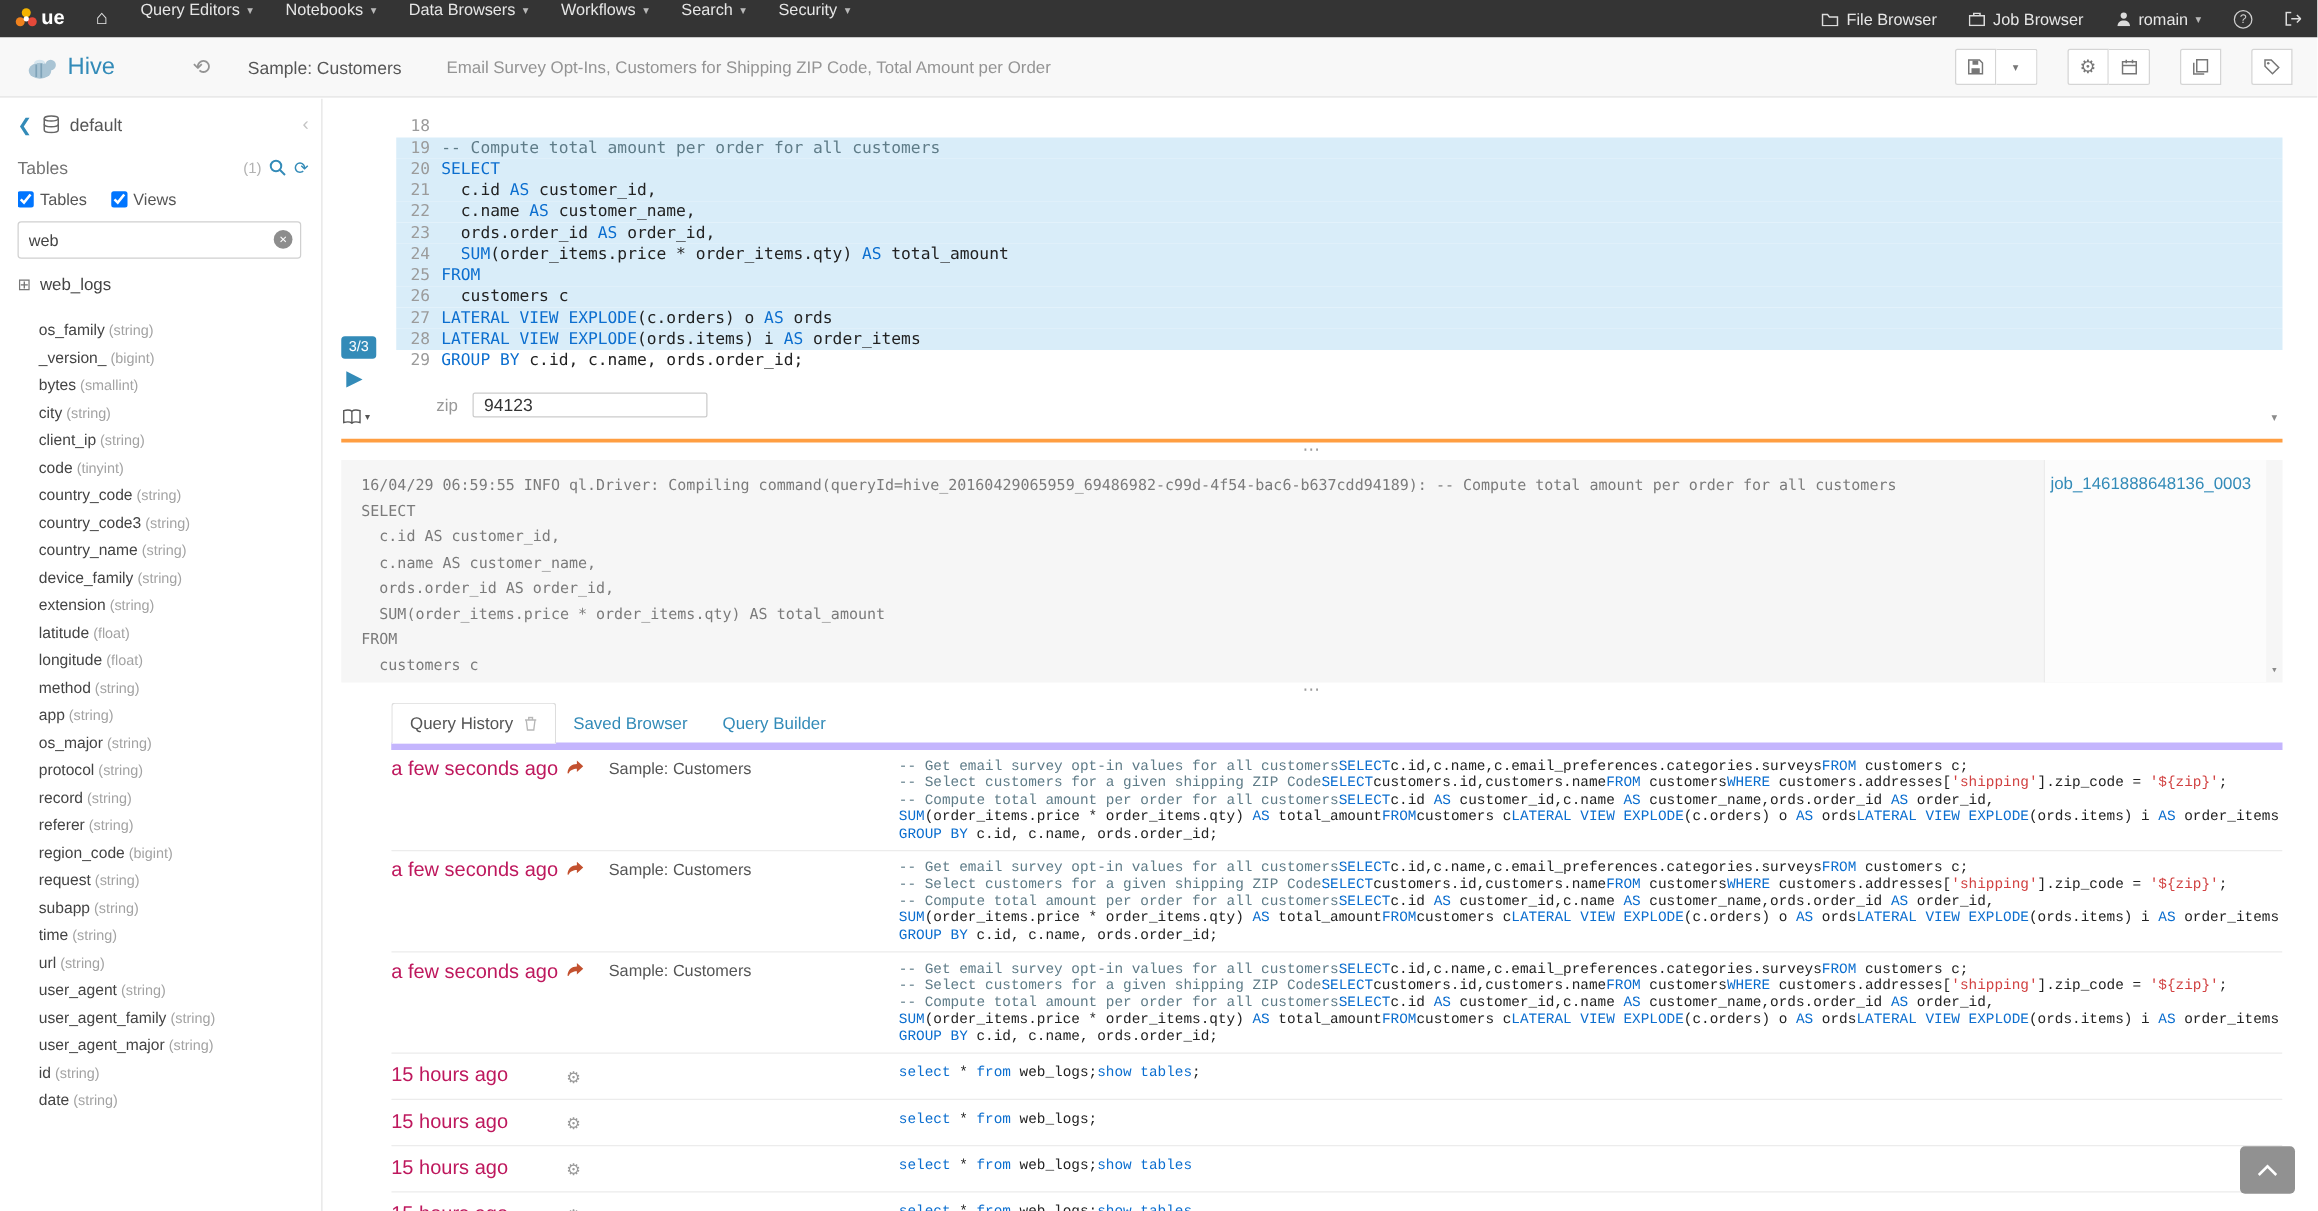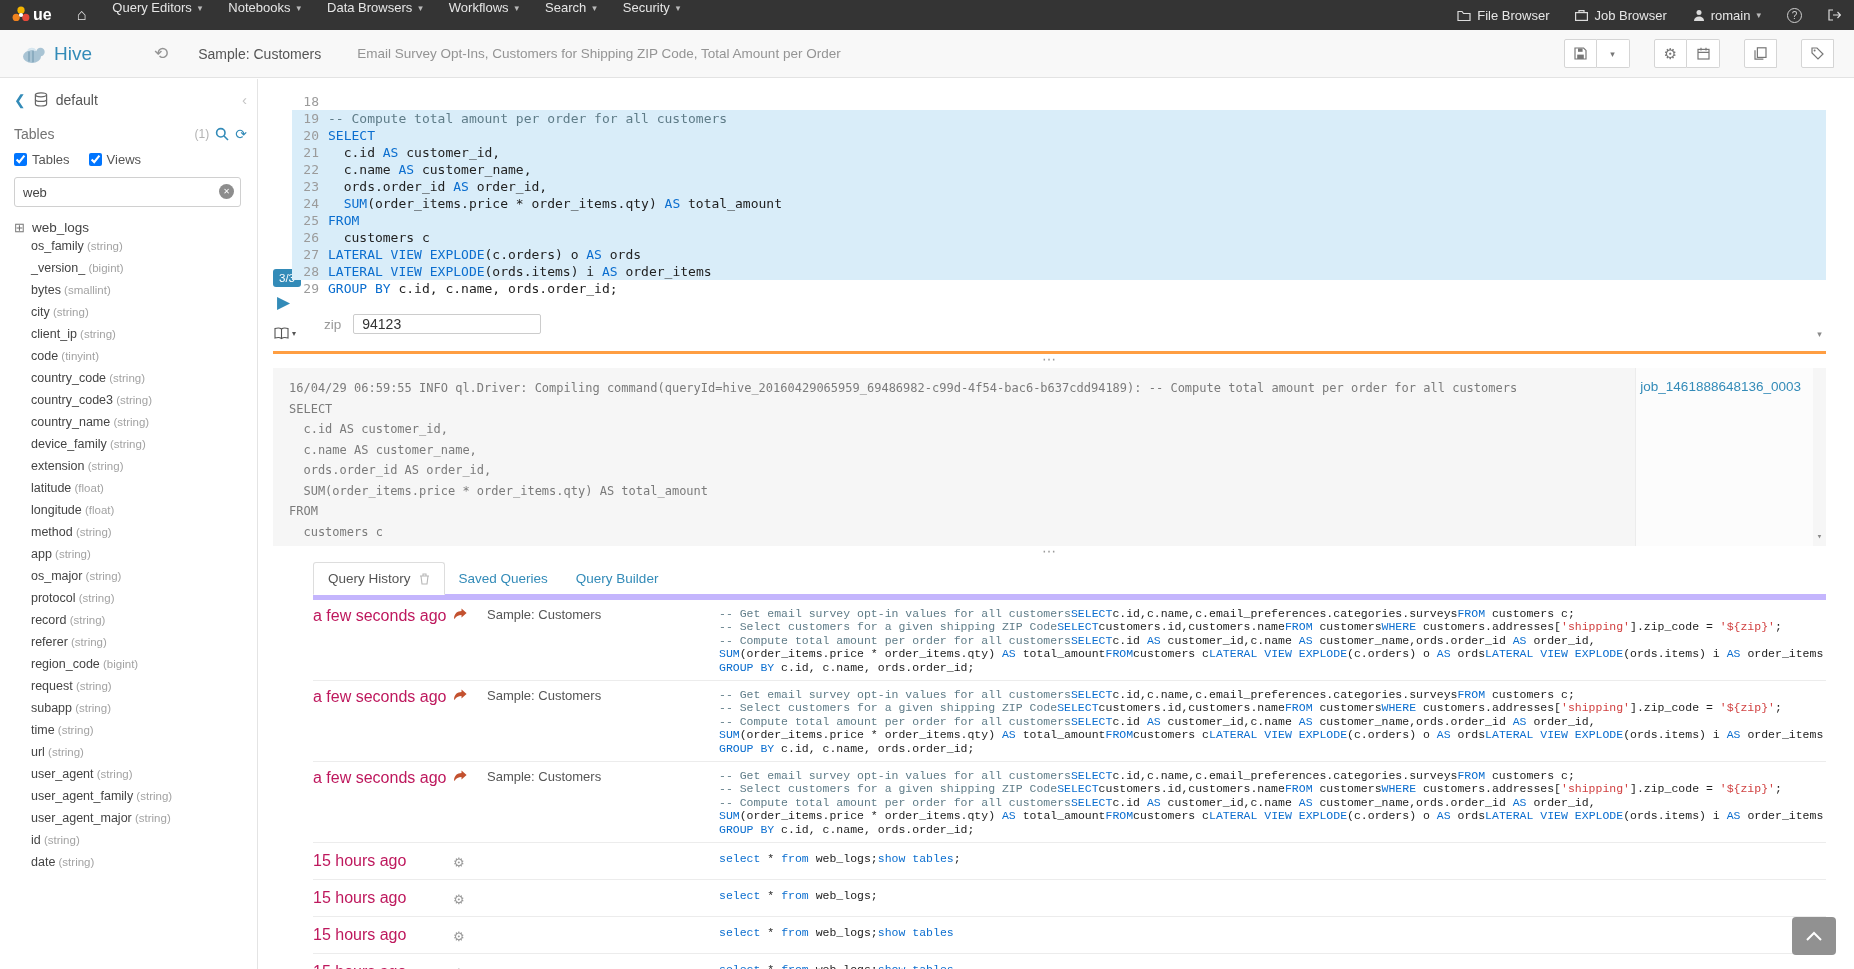--- a/index.html
+++ b/index.html
@@ -41,33 +41,33 @@
   .count{color:#b3b3b3;font-size:12px;margin-left:auto}
   .side-ic{cursor:pointer}
   .refresh-ic{color:#338bb8;font-size:14px;cursor:pointer}
   .cb-row{display:flex;align-items:center;gap:5px;margin-top:10px;font-size:13px;color:#555}
   .cb-row label{margin-right:14px;cursor:pointer}
   .search-box{position:relative;margin-top:10px;margin-right:6px}
   .search-input{width:100%;height:30px;border:1px solid #d0d0d0;border-radius:3px;padding:0 26px 0 8px;font-size:13px;color:#444;outline:none;font-family:"Liberation Sans",sans-serif}
   .clear-ic{position:absolute;right:7px;top:7px;width:15px;height:15px;border-radius:50%;background:#8d8d8d;color:#fff;font-size:8px;display:flex;align-items:center;justify-content:center;cursor:pointer}
   .tbl-row{display:flex;align-items:center;gap:7px;margin-top:13px;font-size:13.5px;color:#444;cursor:pointer}
   .grid-ic{color:#777;font-size:13px}
-  #columns-list{margin-top:0}
+  #columns-list{margin-top:18px}
   .col-row{padding:4px 0 4px 17px;font-size:12.5px;color:#444;white-space:nowrap;cursor:pointer}
   .col-type{color:#a3a3a3;font-size:11.5px}
 
   
   .main{position:absolute;left:259px;top:79px;right:0;bottom:0;padding:14px 28px 0 14px;overflow:hidden}
   .work{position:relative}
   .exec-badge{position:absolute;left:0;top:176px;background:#338bb8;color:#fff;font-size:11.5px;padding:3px 6px;border-radius:3px;cursor:pointer}
   .play-btn{position:absolute;left:4px;top:201px;color:#338bb8;font-size:17px;cursor:pointer;line-height:1}
   .book-btn{position:absolute;left:1px;top:234px;display:flex;align-items:center;gap:3px;cursor:pointer}
   .mini-caret{font-size:8px;color:#555}
 
-  .editor-zone{position:relative;margin-left:19px}
+  .editor-zone{position:relative;margin-left:44px}
   .ed-row{display:flex;height:17px;line-height:17px;font-family:"DejaVu Sans Mono","Liberation Mono",monospace;font-size:13px}
   .ed-row.sel{background:#d9edf9}
   .gutter{flex:none;width:36px;text-align:right;padding-right:9px;color:#9b9b9b}
   .code{white-space:pre}
   .tok-k{color:#0b6ecf}
   .tok-c{color:#5f7c88}
   .tok-t{color:#222}
   .tok-s{color:#d14141}
   .v-scroll{position:absolute;right:0;top:0;bottom:0;width:13px;display:flex;align-items:flex-end;justify-content:center;color:#8a8a8a;font-size:9px;cursor:pointer}
   .var-row{display:flex;align-items:center;margin:12px 0 0 32px;height:30px}
@@ -397,21 +397,21 @@
     <div id="tabs" class="tabs">
         <div class="tab active">
           <span>Query History</span>
           <span class="trash">
             <svg width="11" height="12" viewBox="0 0 11 12">
               <path d="M1 3h9M4 3V1h3v2M2 3l1 8h5l1-8" stroke="#999" fill="none" stroke-width="1.1"></path>
             </svg>
           </span>
         </div>
         <div class="tab">
-          <span>Saved Queries</span>
+          <span>Saved Browser</span>
         </div>
         <div class="tab">
           <span>Query Builder</span>
         </div>
       </div>
     <div id="history-rows">
         <div class="h-row tall">
           <div class="h-time">a few seconds ago</div>
           <div class="h-icon">
             <svg width="14" height="12" viewBox="0 0 14 12">

